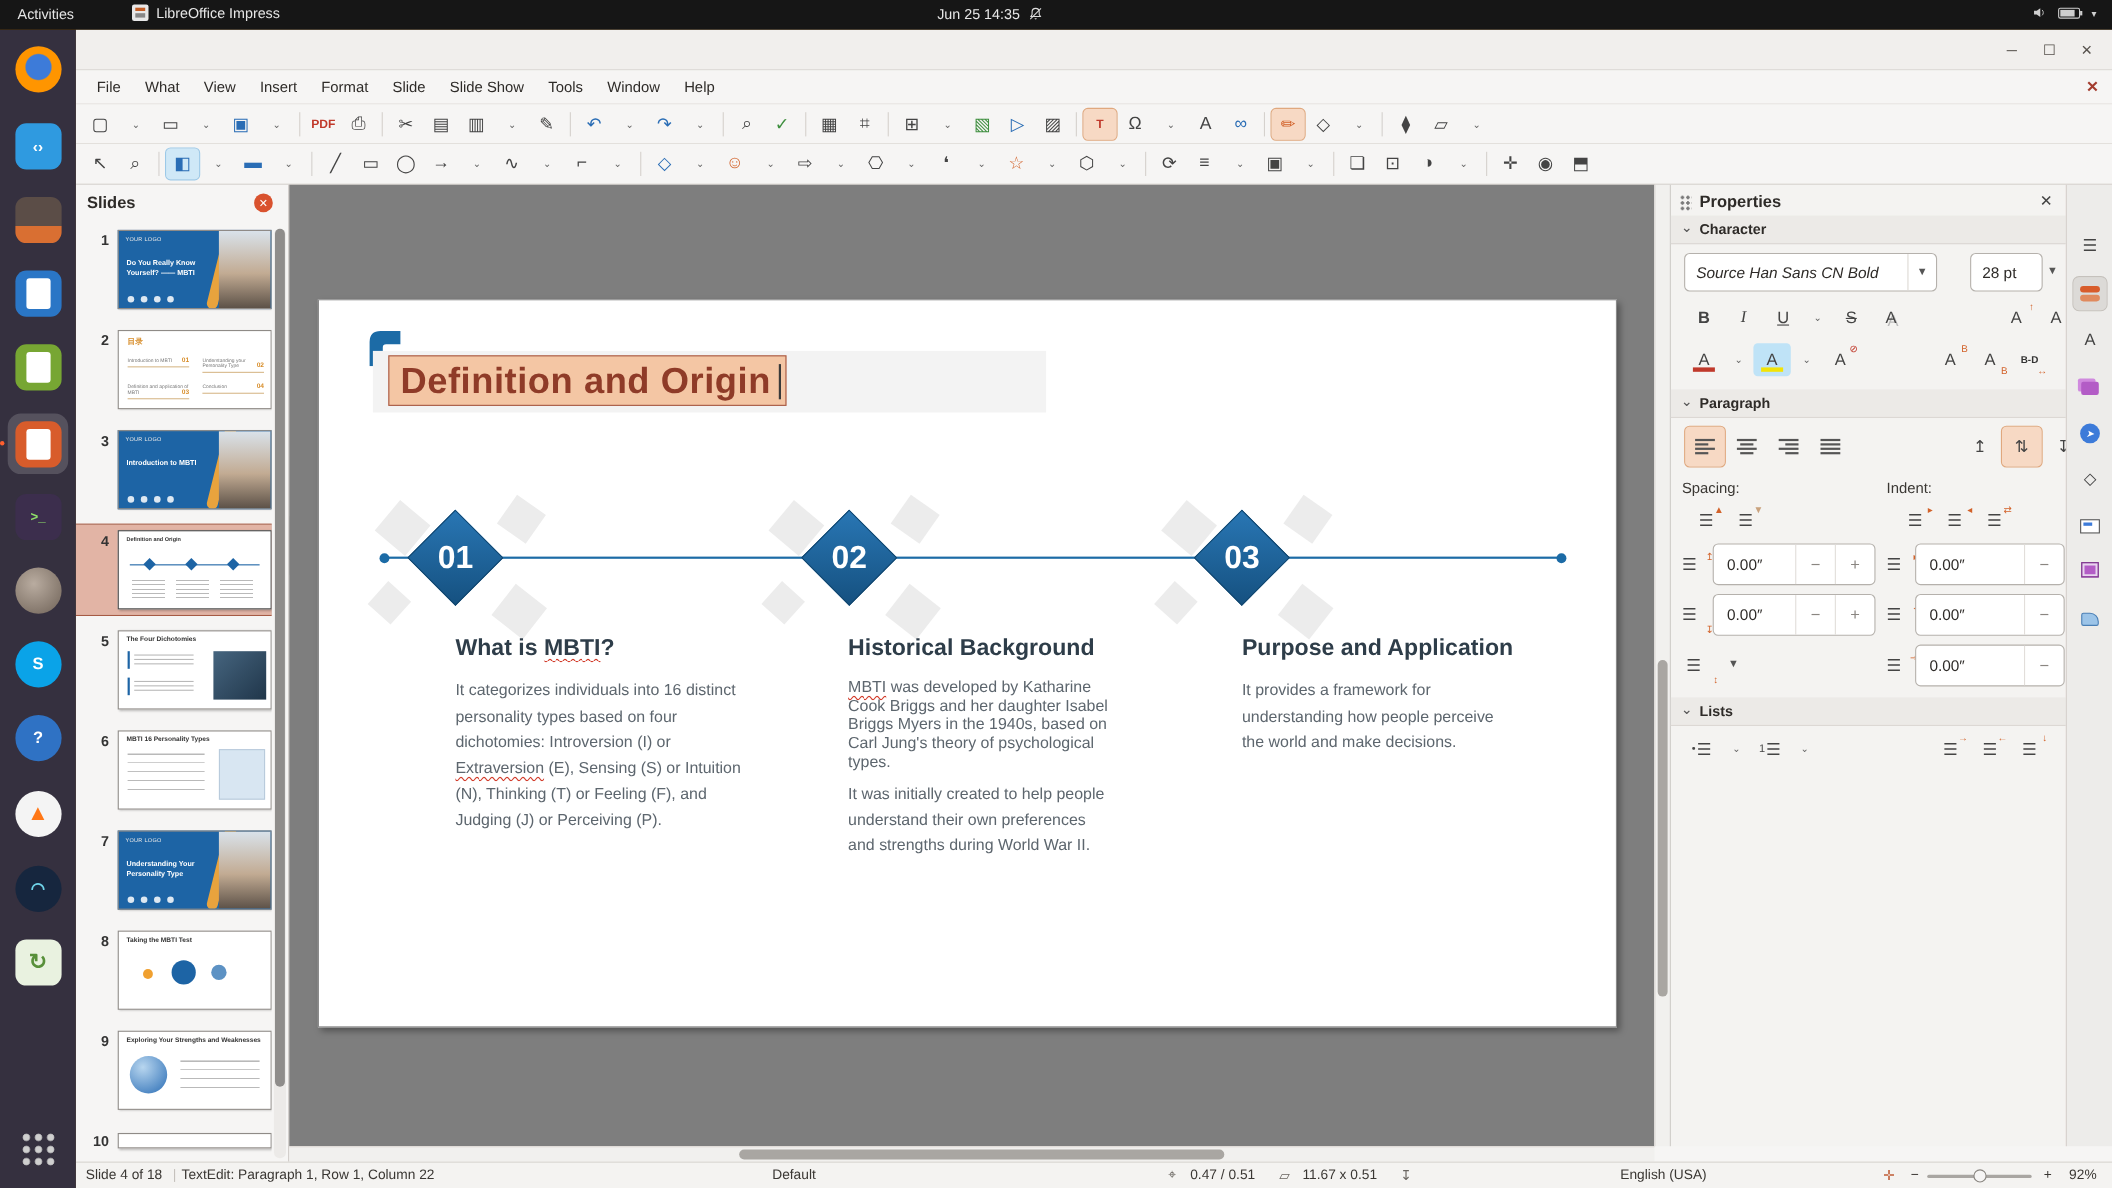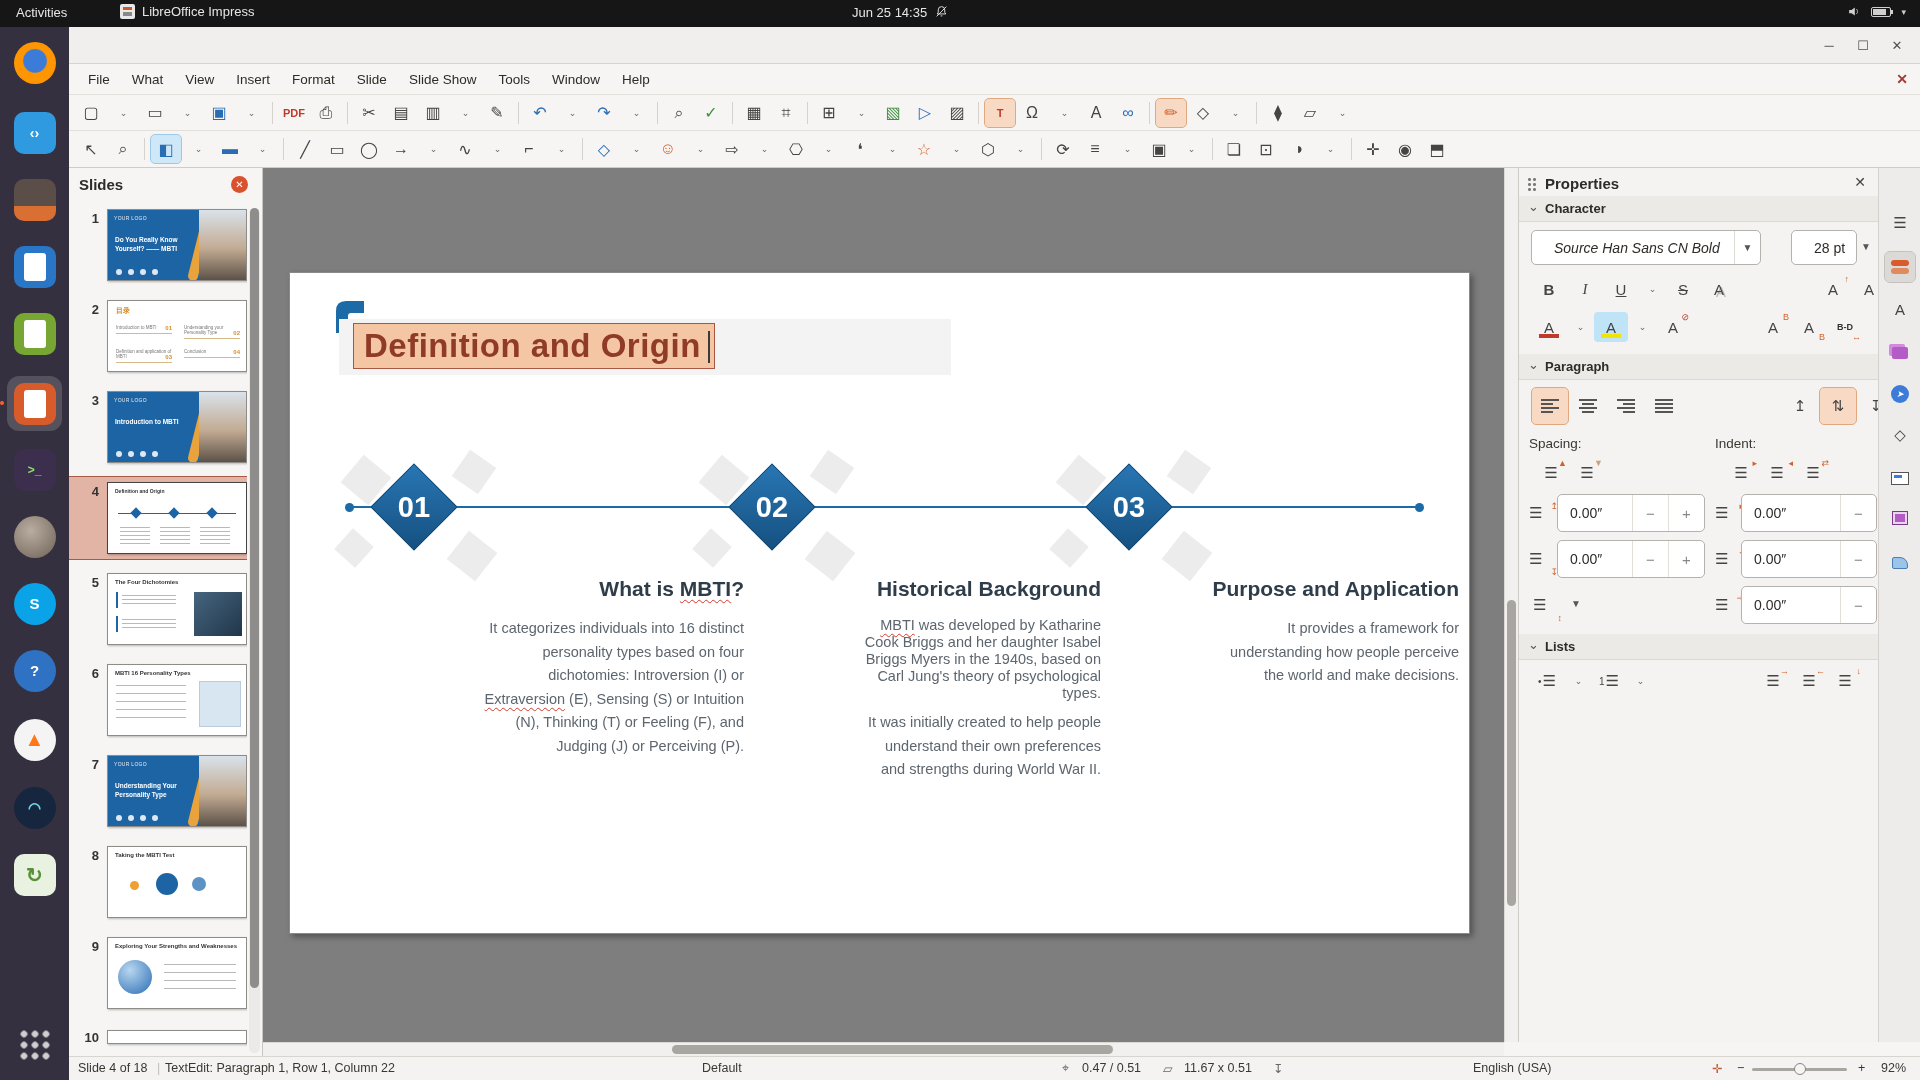--- a/index.html
+++ b/index.html
@@ -8,21 +8,21 @@
   #root { position:absolute; inset:0; width:1920px; height:1080px; background:#a16207; }
 
   
   #topbar { position:absolute; left:0; top:0; width:1920px; height:27px; background:#161616;
             color:#e6e6e6; font-size:13px; z-index:50; }
   #topbar .activities { position:absolute; left:16px; top:5px; }
   #topbar .appgrp { position:absolute; left:120px; top:4px; display:flex; gap:7px; align-items:center; }
   #topbar .appico { width:15px; height:15px; background:#e8e8e8; border-radius:2px; position:relative; }
   #topbar .appico:before { content:""; position:absolute; left:3px; top:3px; right:3px; height:3px; background:#c45e26; }
   #topbar .appico:after  { content:""; position:absolute; left:3px; bottom:3px; right:3px; height:4px; background:#888; }
-  #topbar .clockgrp { position:absolute; left:852px; top:5px; display:flex; gap:8px; align-items:flex-start; }
+  #topbar .clockgrp { position:absolute; left:852px; top:5px; display:flex; gap:8px; align-items:center; }
   #topbar .right { position:absolute; right:14px; top:5px; display:flex; gap:10px; align-items:center; }
   .batt { width:20px; height:10px; border:1px solid #cfcfcf; border-radius:2px; position:relative; }
   .batt:before { content:""; position:absolute; left:1px; top:1px; bottom:1px; width:70%; background:#cfcfcf; }
   .batt:after { content:""; position:absolute; right:-3px; top:2.5px; width:2px; height:4px; background:#cfcfcf; }
 
   
   #dock { position:absolute; left:0; top:27px; width:69px; height:1053px; background:#35303f; z-index:40; }
   .dock-item { position:absolute; left:7px; width:55px; height:55px; display:flex; align-items:center;
                justify-content:center; border-radius:12px; }
   .dock-item.active { background:rgba(255,255,255,.16); }
@@ -134,21 +134,21 @@
             border:1px solid #a65844; display:flex; align-items:center; padding-left:10px; }
   .salmon .ttl { font-size:33px; font-weight:600; color:#8f3b28; letter-spacing:.5px; white-space:nowrap; }
   .caret { position:absolute; right:4px; top:7px; width:2px; height:32px; background:#3a3a3a; }
   .tl-line { position:absolute; left:59px; top:233px; width:1070px; height:2px; background:#1c6ba6; }
   .tl-dot { position:absolute; width:9px; height:9px; border-radius:50%; background:#1c6ba6; top:230px; }
   .deco { position:absolute; background:#ececec; }
   .diamond { position:absolute; width:62px; height:62px; background:linear-gradient(135deg,#2977b5,#15507f);
              transform:rotate(45deg); top:203px; box-shadow:0 0 0 1px #12476f inset; }
   .diamond span { position:absolute; inset:0; display:flex; align-items:center; justify-content:center;
                   transform:rotate(-45deg); color:#fff; font-size:29px; font-weight:bold; }
-  .col { position:absolute; top:304px; width:330px;text-align:right; }
+  .col { position:absolute; top:304px; width:330px; }
   .col h3 { font-size:21px; font-weight:600; color:#2e3d49; margin-bottom:16px; }
   .col p { font-size:14.5px; color:#5d666e; white-space:pre-line; margin-bottom:9px; }
   .col p.tight { line-height:17px; }
   .col p.loose { line-height:23.5px; }
   .sp { text-decoration:underline wavy #d23b2a 1px; text-underline-offset:3px; }
 
   #vscroll { position:absolute; left:1435px; top:141px; width:14px; height:874px; background:#f1f0ee; border-left:1px solid #dcd8d4; }
   #vscroll .vthumb { position:absolute; left:2px; right:2px; top:432px; height:306px; background:#a9a6a2; border-radius:7px; }
   #hscroll { position:absolute; left:194px; top:1015px; width:1241px; height:14px; background:#f1f0ee; border-top:1px solid #dcd8d4; }
   #hscroll .hthumb { position:absolute; top:2px; bottom:2px; left:409px; width:441px; background:#a9a6a2; border-radius:7px; }
@@ -158,21 +158,21 @@
            border-left:1px solid #cfccc8; font-size:13px; color:#2e2b28; }
   .phdr { position:absolute; left:0; width:100%; height:26px; background:#eceae7; border-bottom:1px solid #dcd8d4;
           font-weight:bold; padding:5px 0 0 26px; }
   .phdr:before { content:"⌄"; position:absolute; left:9px; top:3px; font-weight:normal; color:#555; }
   #props .ptitle { position:absolute; left:26px; top:7px; font-weight:bold; font-size:15px; }
   #props .dots { position:absolute; left:8px; top:9px; width:11px; height:15px;
       background:radial-gradient(circle, #7a7a7a 1.3px, transparent 1.6px); background-size:5px 5px; }
   #props .pclosex { position:absolute; right:12px; top:6px; color:#444; font-size:14px; }
   .combo { position:absolute; height:35px; background:#fff; border:1px solid #b5b1ac; border-radius:5px;
            display:flex; align-items:center; }
-  .combo .val { padding-left:22px; flex:1; font-size:14px; }
+  .combo .val { padding-left:10px; flex:1; font-size:14px; }
   .combo .cdd { width:26px; border-left:1px solid #ddd9d4; align-self:stretch; display:flex; align-items:center;
                 justify-content:center; color:#555; font-size:10px; }
   .prow { position:absolute; display:flex; }
   .prow .tb-btn { min-width:34px; height:30px; font-size:15px; }
   .prow .tb-btn.sm { min-width:24px; }
   .prow .tb-btn.big { height:36px; min-width:36px; }
   .g.b { font-weight:bold; } .g.i { font-style:italic; font-family:"Liberation Serif",serif; }
   .g.u { text-decoration:underline; } .g.st { text-decoration:line-through; }
   .g.shdw { text-shadow:2px 2px 0 #bbb; }
   .g.bd { font-size:9px; font-weight:bold; color:#333; }

